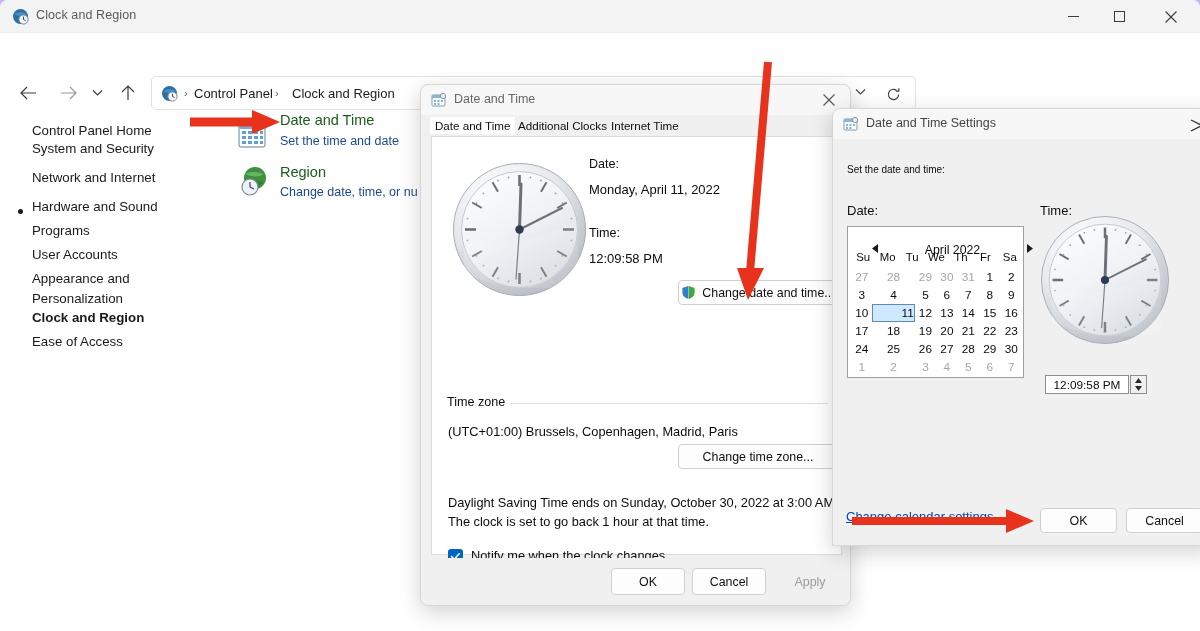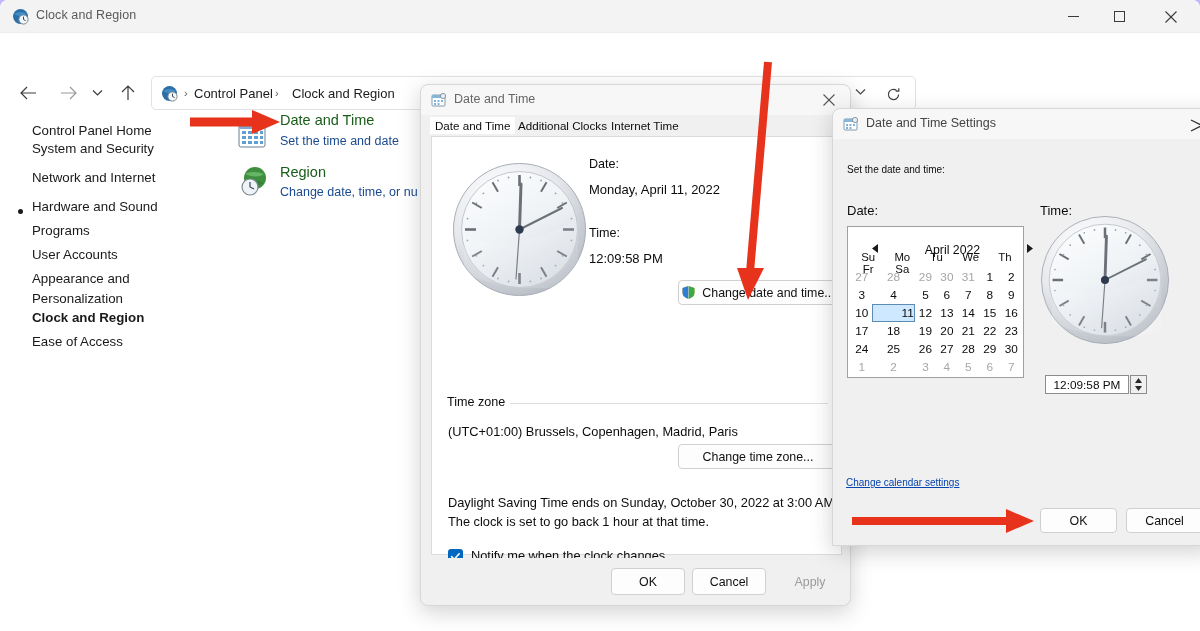--- a/index.html
+++ b/index.html
@@ -260,21 +260,21 @@
   #cal-header { position: absolute; left: 17px; top: 0; width: 100%; height: 23px; margin-top: 12px; }
   #cal-prev { position: absolute; left: 7px; top: 5px; font-size: 10px; color: #1a1a1a; }
   #cal-next { position: absolute; right: 7px; top: 5px; font-size: 10px; color: #1a1a1a; }
   #cal-month {
     position: absolute; left: 0; top: 4px; width: 100%;
     text-align: center; font-size: 12.3px; color: #0c0c0c;
   }
   #cal-dow {
     position: absolute; left: 3px; top: 24px;
     width: 171px;
-    display: grid; grid-template-columns: repeat(5, 1fr);
+    display: grid; grid-template-columns: repeat(7, 1fr);
   }
   #cal-dow span {
     font-size: 11.4px; color: #0c0c0c; text-align: center;
   }
   #cal-grid {
     position: absolute; left: 3px; top: 41px;
     width: 171px;
     display: grid; grid-template-columns: repeat(7, 1fr);
     grid-auto-rows: 18px;
   }
@@ -304,22 +304,22 @@
     width: 17px; height: 19px;
     background: #f0f0f0; border: 1px solid #8c8c8c;
     display: flex; flex-direction: column;
   }
   #time-spin div {
     flex: 1; display: flex; align-items: center; justify-content: center;
     font-size: 7px; color: #2a2a2a;
   }
 
   #cal-settings-link {
-    position: absolute; left: 846px; top: 477px;
-    font-size: 10px; color: #0645ad;
+    position: absolute; left: 846px; top: 509px;
+    font-size: 13px; color: #0645ad;
     text-decoration: underline;
   }
 
   
   .clockface { position: absolute; }
 
   
   #annotations {
     position: absolute; left: 0; top: 0;
     width: 1200px; height: 631px;

